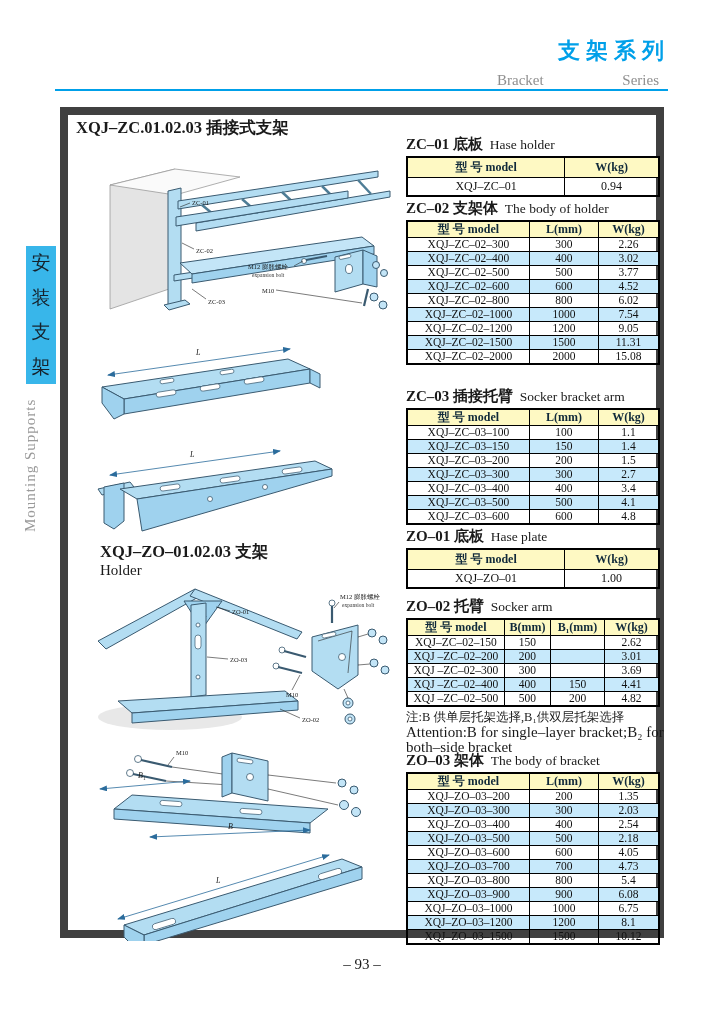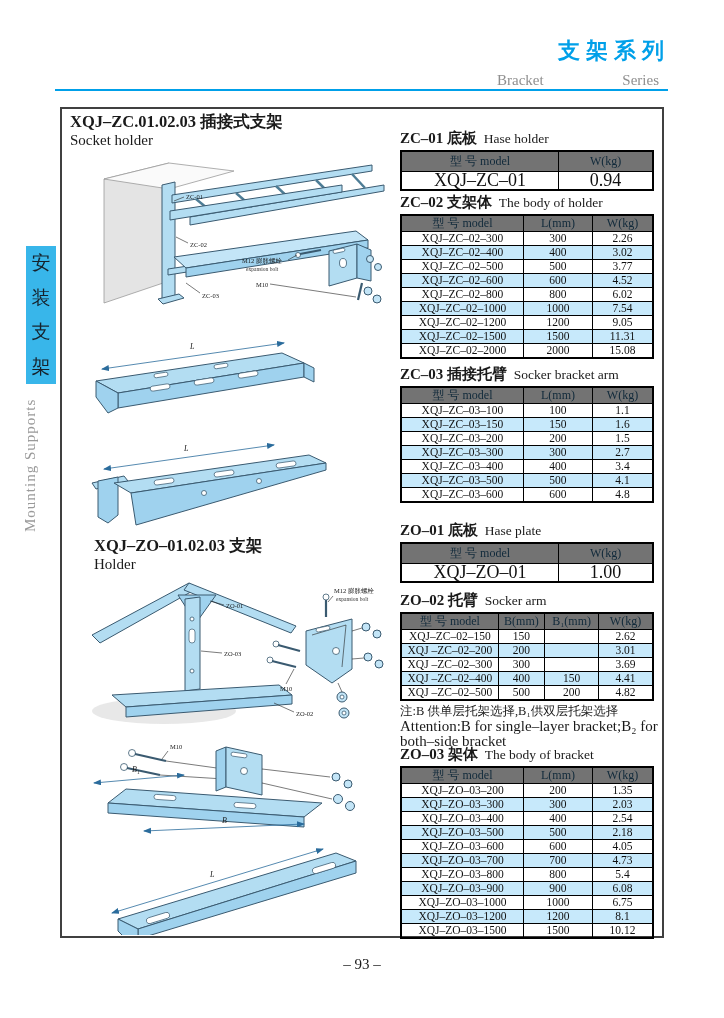--- a/index.html
+++ b/index.html
@@ -17,42 +17,42 @@
   
   .side-block{position:absolute;left:26px;top:246px;width:30px;height:138px;background:#38b6ea;
     display:flex;flex-direction:column;justify-content:space-around;align-items:center;}
   .side-block span{font-size:19px;color:#16212b;font-family:"Liberation Sans","DejaVu Sans",sans-serif;}
   .side-en{position:absolute;left:22px;top:386px;height:158px;width:26px;
     writing-mode:vertical-rl;transform:rotate(180deg);text-align:center;
     font-size:15px;color:#9a9a9a;letter-spacing:1px;white-space:nowrap;}
 
   
   .content-box{position:absolute;left:60px;top:107px;width:604px;height:831px;
-    border:2px solid #404040;box-sizing:border-box;background:#fff;}
+    border:8px solid #404040;box-sizing:border-box;background:#fff;}
 
   .sec-title{position:absolute;left:8px;width:330px;line-height:18px;}
   .sec-title .l1{font-size:16.5px;font-weight:bold;}
   .sec-title .l2{font-size:15px;}
 
   .drawing{position:absolute;}
 
   
   .tbl-block{position:absolute;left:338px;width:254px;}
   .tbl-title{font-size:15px;line-height:18px;white-space:nowrap;}
   .tt-main{font-weight:bold;}
   .tt-en{font-size:13.5px;margin-left:3px;font-weight:normal;}
   table.cat{border-collapse:collapse;width:100%;table-layout:fixed;margin-top:2px;
     border:2px solid #000;}
-  table.cat th{background:#737373;border:1px solid #000;font-size:12px;font-weight:normal;
+  table.cat th{background:#fef9c3;border:1px solid #000;font-size:12px;font-weight:bold;
     color:#10293a;padding:1px 0;line-height:13px;}
   table.cat td{border:1px solid #000;text-align:center;font-size:11.5px;line-height:13px;
     padding:0;color:#111;}
   table.cat tbody tr:nth-child(even){background:#c7e9fb;}
   table.cat.tall th{line-height:17px;}
-  table.cat.tall td{line-height:17px;font-size:18px;}
+  table.cat.tall td{line-height:17px;font-size:12px;}
   .cols-2 th:nth-child(1){width:62%;}
   .cols-3 th:nth-child(1){width:48%;}
   .cols-3 th:nth-child(2){width:27%;}
   .cols-4 th:nth-child(1){width:38%;}
   .cols-4 th:nth-child(2){width:18%;margin-left:24px;}
   .cols-4 th:nth-child(3){width:21%;}
   .notes{margin-top:3px;width:262px;}
   .notes .n1{font-size:12.5px;line-height:15px;}
   .notes .n2{font-size:15px;line-height:15px;}
 
@@ -91,21 +91,20 @@
     <span>装</span>
     <span>支</span>
     <span>架</span>
   </div>
   <div class="side-en">Mounting Supports</div>
 
   <div class="content-box">
 
     <div class="sec-title" style="top:4px;">
       <div class="l1">XQJ–ZC.01.02.03 插接式支架</div>
-      <div class="l2">Socket holder</div>
     </div>
 
     <svg class="drawing" style="left:12px;top:42px;" width="318" height="182" viewBox="0 0 318 182">
       <polygon class="wall" points="30,28 95,12 95,130 30,152"></polygon>
       <polygon class="wall2" points="30,28 95,12 160,20 95,38"></polygon>
       <polygon class="blue" points="88,34 101,31 101,148 88,152"></polygon>
       <polygon class="blue" points="84,148 105,143 110,147 89,153"></polygon>
 
       <polygon class="blue" points="98,44 298,14 298,20 98,52"></polygon>
       <polygon class="blue" points="116,66 310,34 310,40 116,74"></polygon>
@@ -371,21 +370,21 @@
             </tr>
             <tr>
               <td>XQJ–ZC–02–2000</td>
               <td>2000</td>
               <td>15.08</td>
             </tr>
           </tbody>
         </table>
     </div>
 
-    <div class="tbl-block" style="top:256px;">
+    <div class="tbl-block" style="top:272px;">
       <div class="tbl-title">
         <span class="tt-main">ZC–03 插接托臂</span>
         <span class="tt-en">Socker bracket arm</span>
       </div>
       <table class="cat cols-3">
           <thead>
             <tr>
               <th>型  号 model</th>
               <th>L(mm)</th>
               <th>W(kg)</th>
@@ -393,21 +392,21 @@
           </thead>
           <tbody>
             <tr>
               <td>XQJ–ZC–03–100</td>
               <td>100</td>
               <td>1.1</td>
             </tr>
             <tr>
               <td>XQJ–ZC–03–150</td>
               <td>150</td>
-              <td>1.6</td>
+              <td>1.4</td>
             </tr>
             <tr>
               <td>XQJ–ZC–03–200</td>
               <td>200</td>
               <td>1.5</td>
             </tr>
             <tr>
               <td>XQJ–ZC–03–300</td>
               <td>300</td>
               <td>2.7</td>

